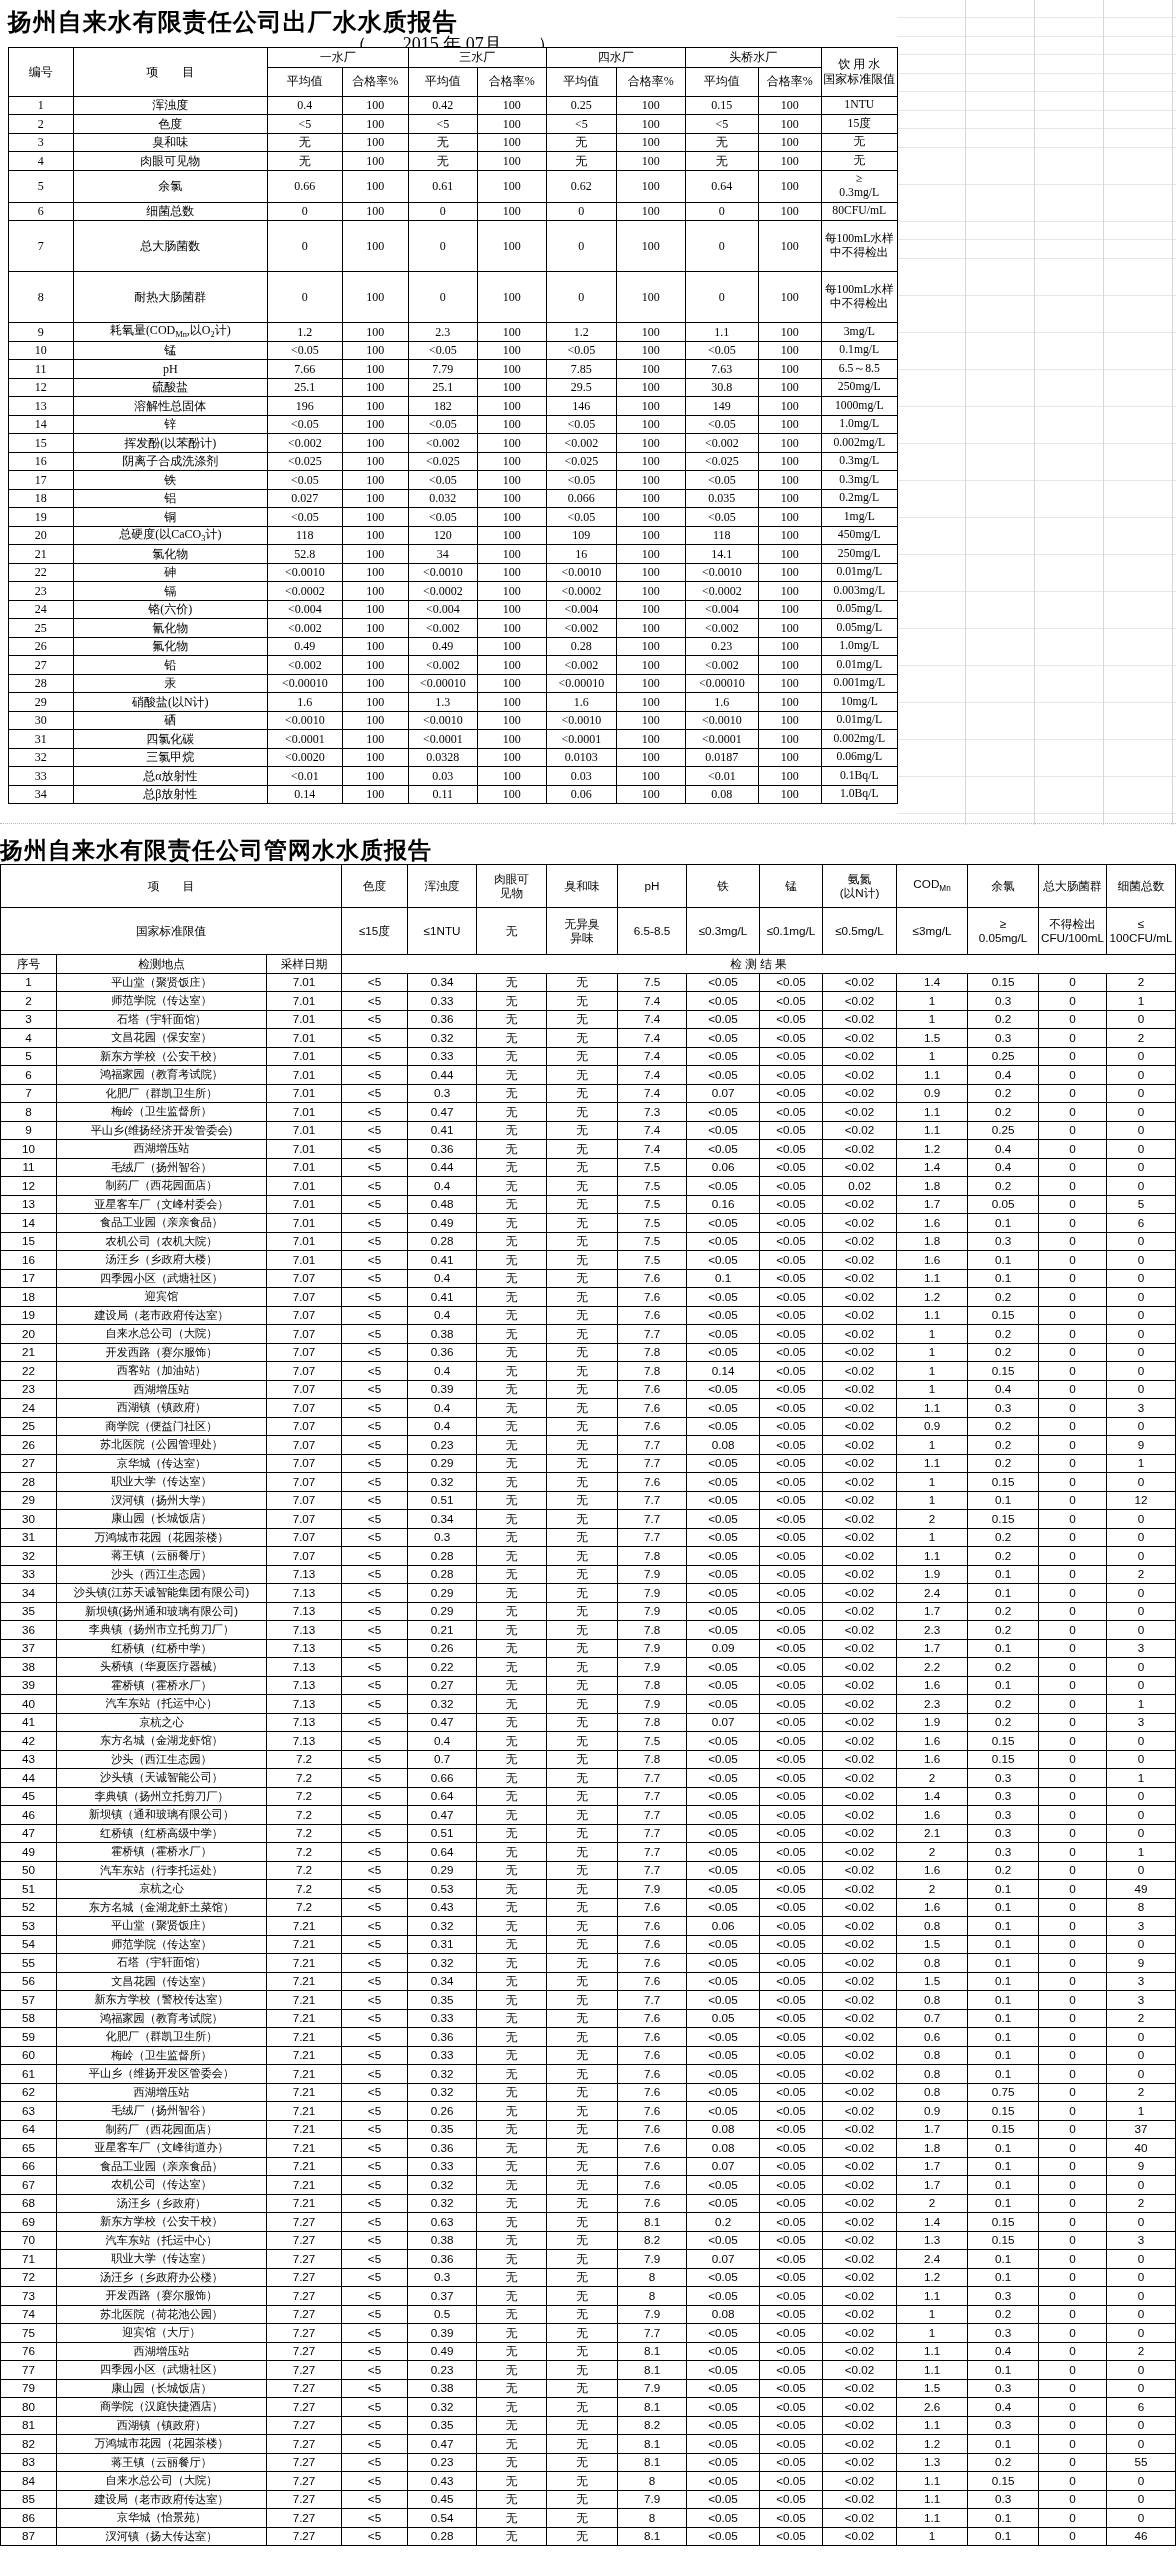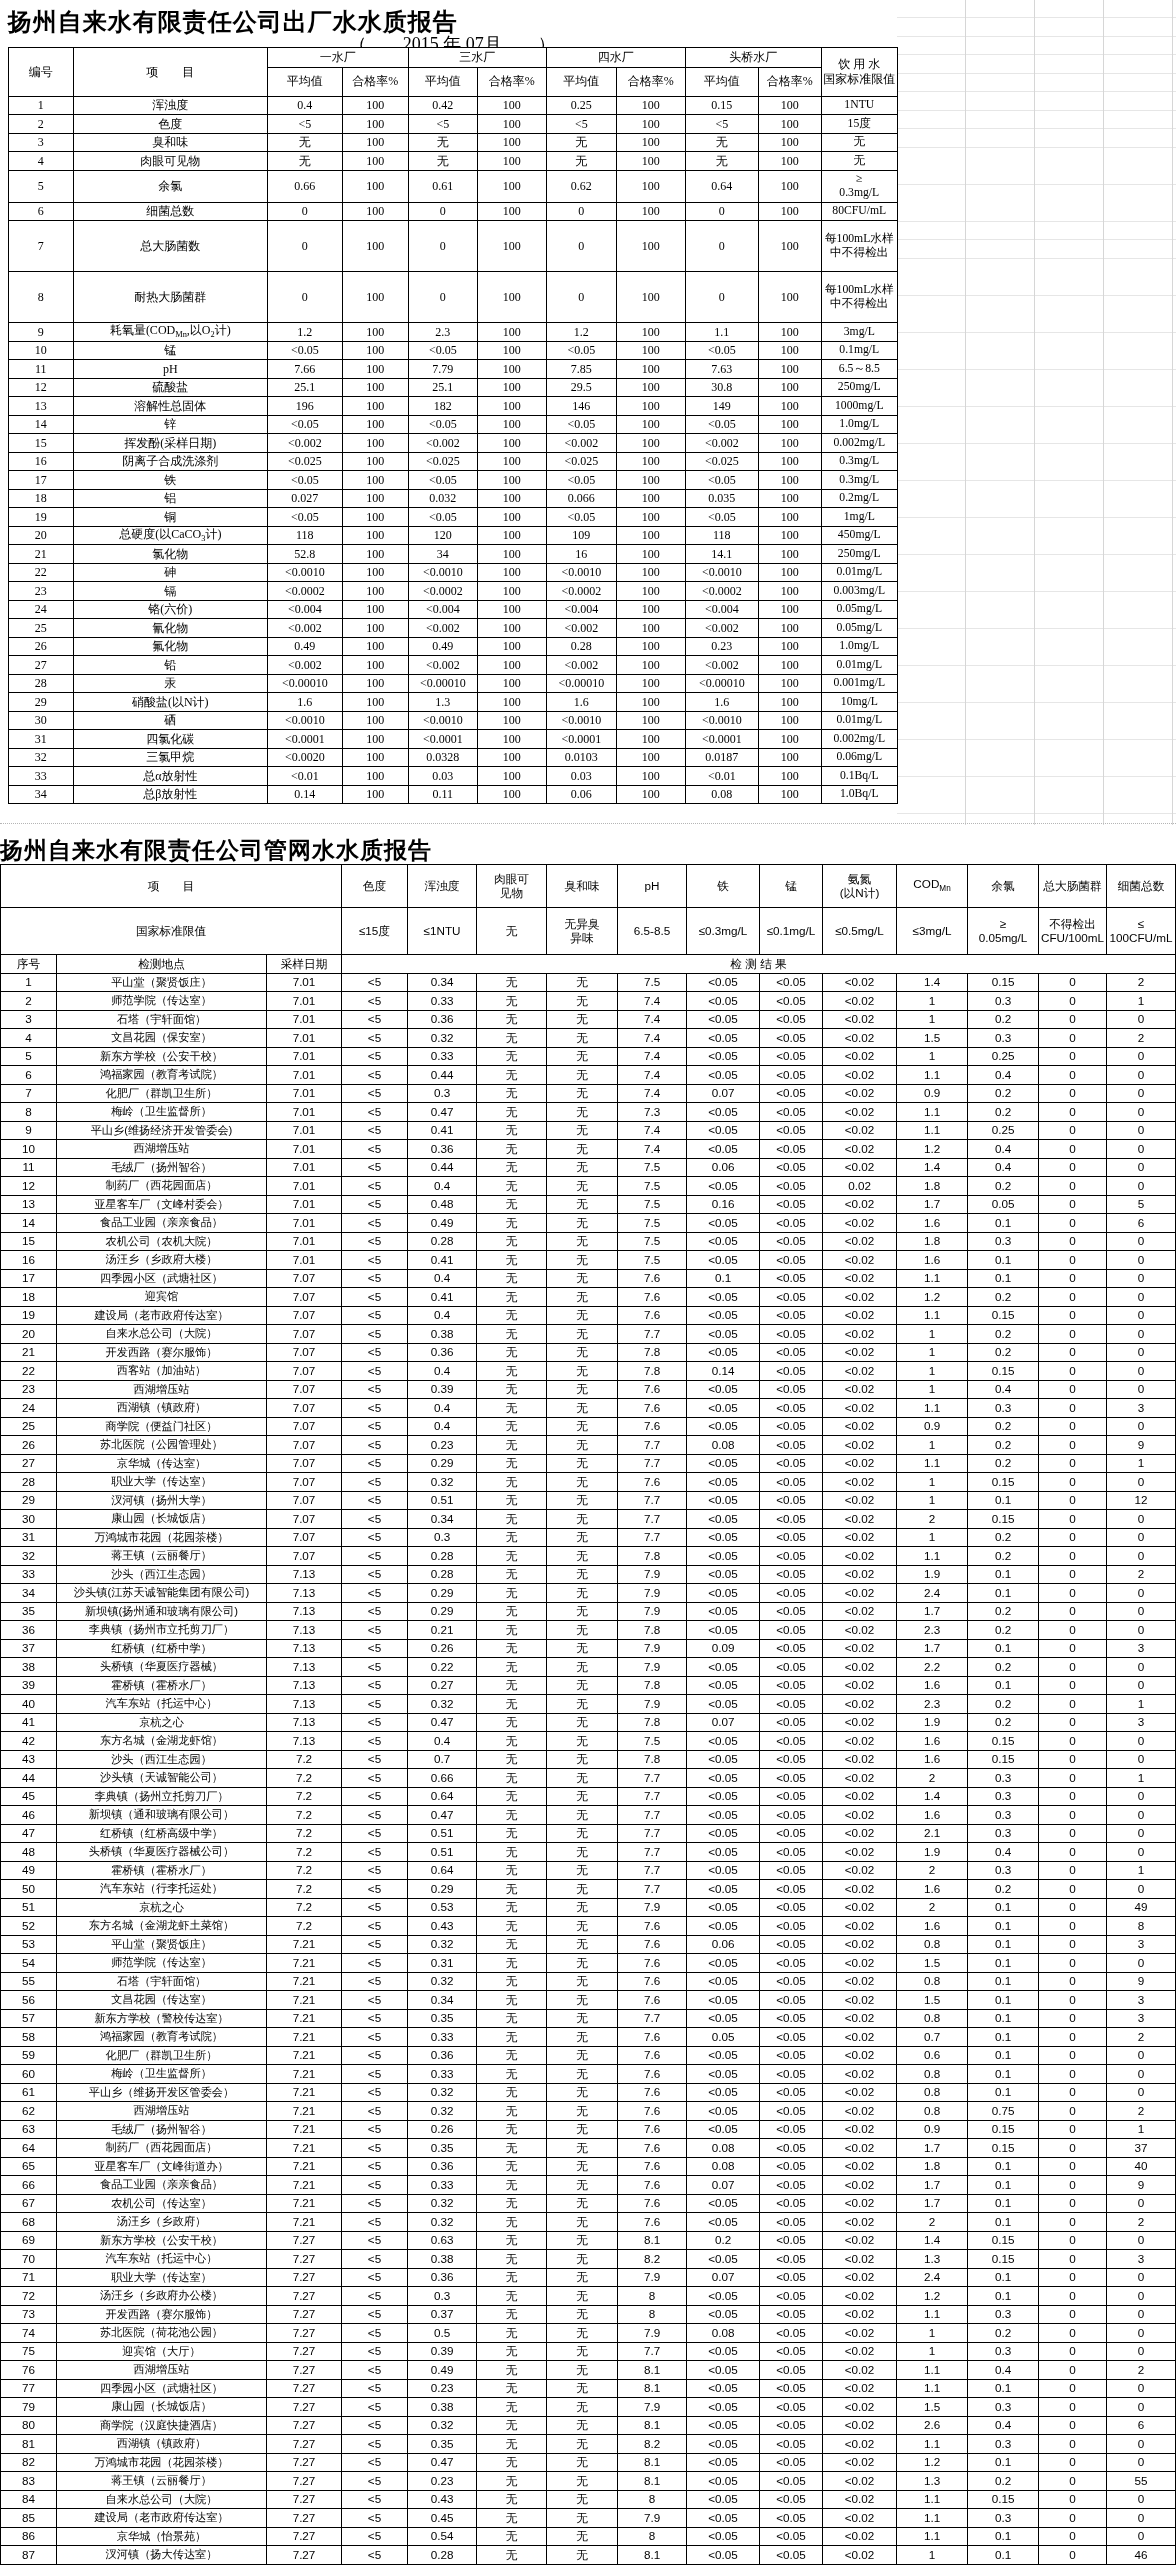--- a/index.html
+++ b/index.html
@@ -269,21 +269,21 @@
         <td>&lt;0.05</td>
         <td>100</td>
         <td>&lt;0.05</td>
         <td>100</td>
         <td>&lt;0.05</td>
         <td>100</td>
         <td>1.0mg/L</td>
       </tr>
       <tr>
         <td>15</td>
-        <td>挥发酚(采样日期)</td>
+        <td>挥发酚(以苯酚计)</td>
         <td>&lt;0.002</td>
         <td>100</td>
         <td>&lt;0.002</td>
         <td>100</td>
         <td>&lt;0.002</td>
         <td>100</td>
         <td>&lt;0.002</td>
         <td>100</td>
         <td>0.002mg/L</td>
       </tr>
@@ -1395,37 +1395,20 @@
         <td>7.7</td>
         <td>&lt;0.05</td>
         <td>&lt;0.05</td>
         <td>&lt;0.02</td>
         <td>2.1</td>
         <td>0.3</td>
         <td>0</td>
         <td>0</td>
       </tr>
       <tr>
-        <td>48</td>
-        <td>头桥镇（华夏医疗器械公司）</td>
-        <td>7.2</td>
-        <td>&lt;5</td>
-        <td>0.51</td>
-        <td>无</td>
-        <td>无</td>
-        <td>7.7</td>
-        <td>&lt;0.05</td>
-        <td>&lt;0.05</td>
-        <td>&lt;0.02</td>
-        <td>1.9</td>
-        <td>0.4</td>
-        <td>0</td>
-        <td>0</td>
-      </tr>
-      <tr>
         <td>49</td>
         <td>霍桥镇（霍桥水厂）</td>
         <td>7.2</td>
         <td>&lt;5</td>
         <td>0.64</td>
         <td>无</td>
         <td>无</td>
         <td>7.7</td>
         <td>&lt;0.05</td>
         <td>&lt;0.05</td>

